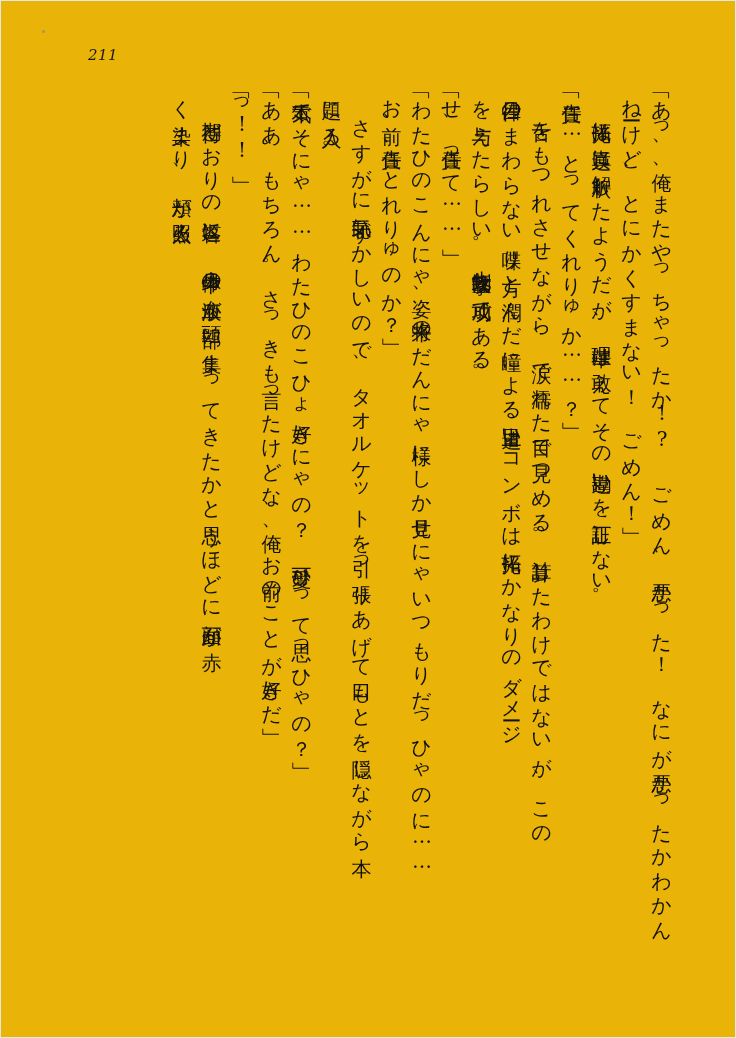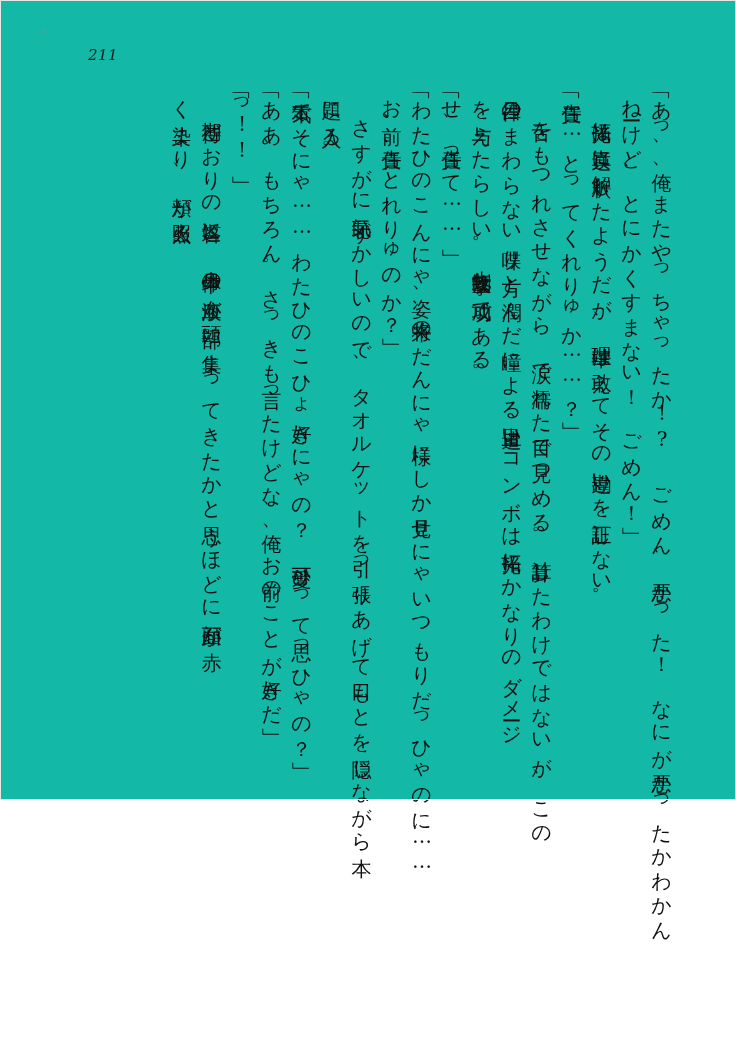--- a/index.html
+++ b/index.html
@@ -10,22 +10,22 @@
   body {
     width: 736px;
     height: 1038px;
     font-family: "DejaVu Serif", "Liberation Serif", serif;
     color: #111111;
     overflow: hidden;
   }
   #page {
     position: relative;
     width: 736px;
-    height: 800px;
-    background: #14b8a6;
+    height: 1038px;
+    background: #eab308;
     box-sizing: border-box;
   }
   
   #page::after {
     content: "";
     position: absolute;
     inset: 0;
     border: 1px solid #e6e6e3;
     pointer-events: none;
   }

